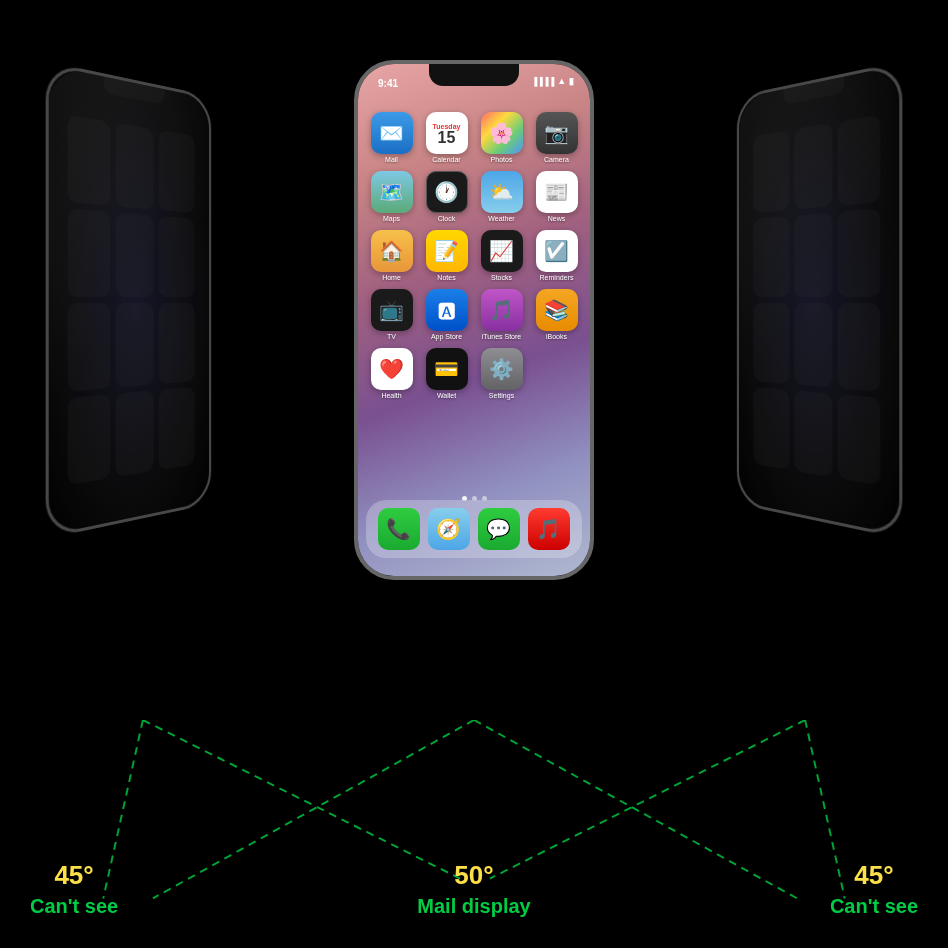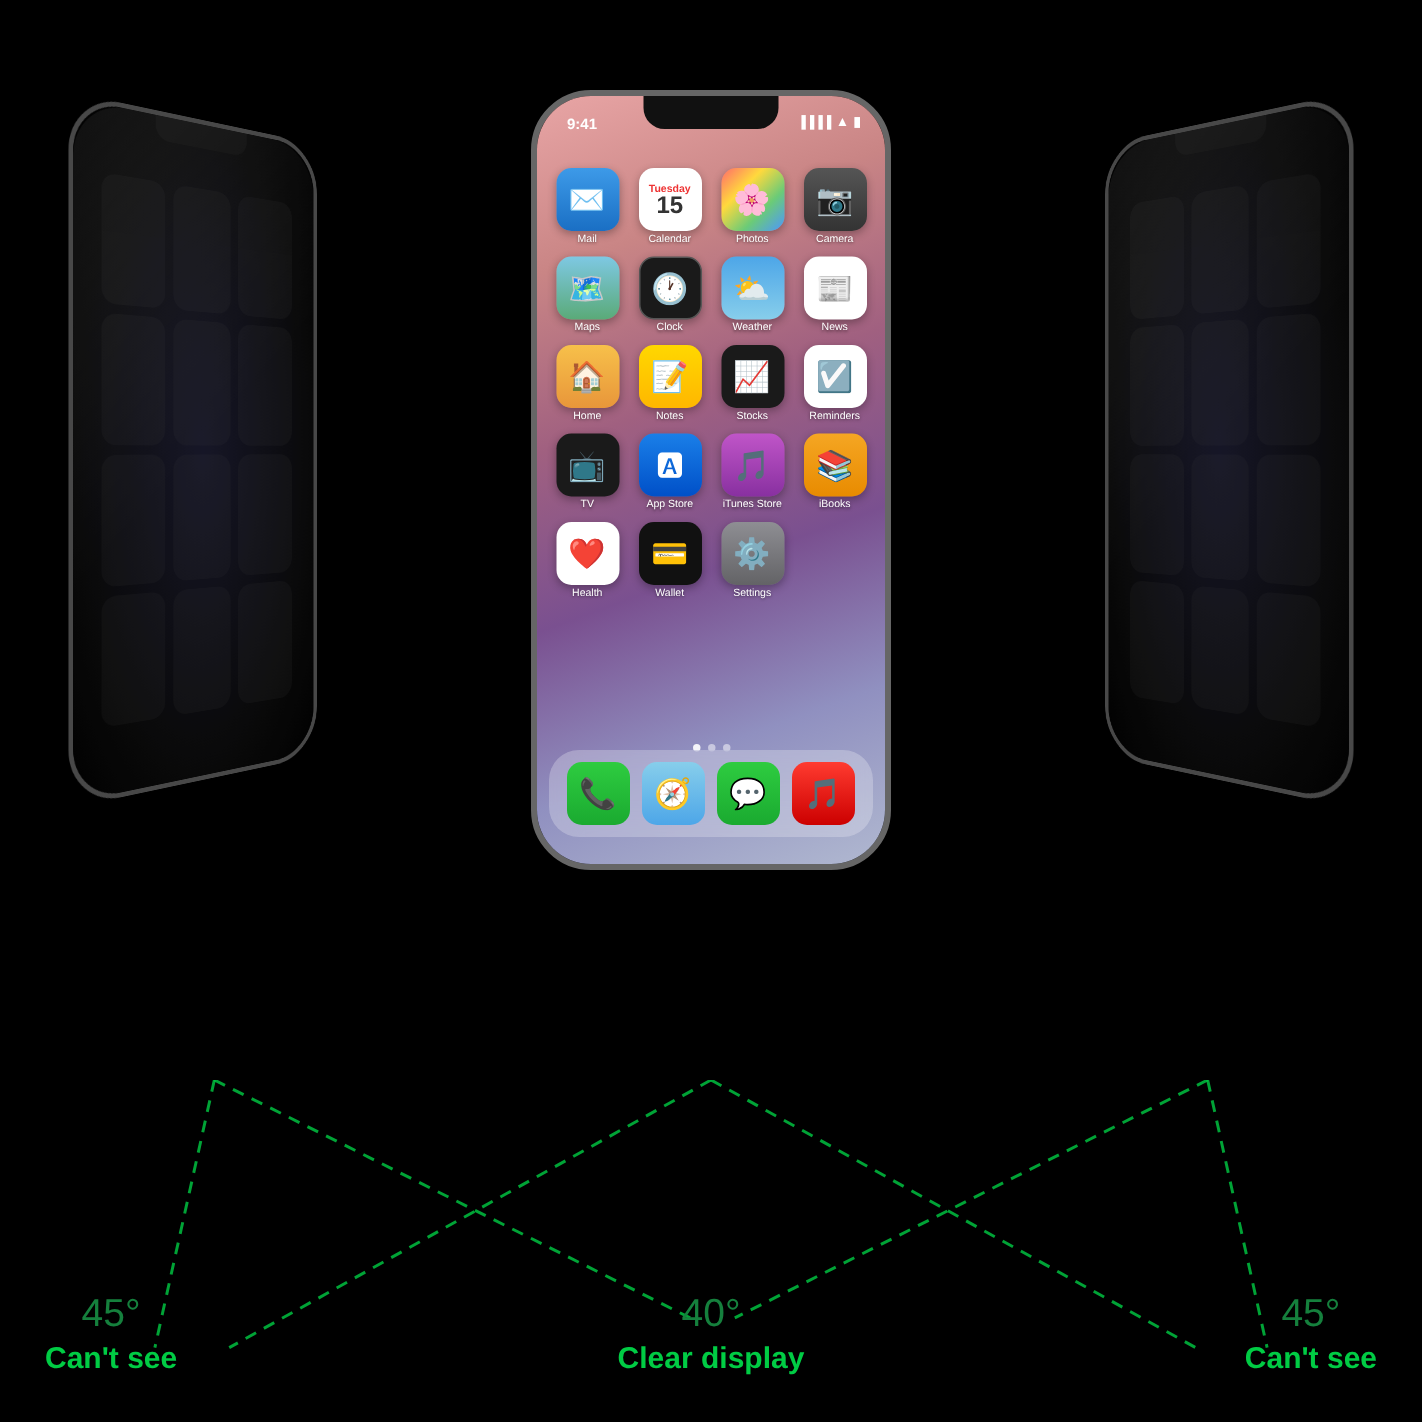--- a/index.html
+++ b/index.html
@@ -287,22 +287,22 @@
 
     .label-right {
       position: absolute;
       right: 30px;
       bottom: 30px;
       text-align: center;
     }
 
     .angle-text {
       font-size: 26px;
-      color: #15803d;
-      font-weight: 400;
+      color: #fde047;
+      font-weight: 700;
       margin-bottom: 4px;
     }
 
     .status-text {
       font-size: 20px;
       font-weight: bold;
       color: #00cc44;
     }
 
     
@@ -551,22 +551,22 @@
       <line x1="808" y1="0" x2="490" y2="160" stroke="#00cc44" stroke-width="2" stroke-dasharray="8,6" opacity="0.8"></line>
       <line x1="808" y1="0" x2="848" y2="180" stroke="#00cc44" stroke-width="2" stroke-dasharray="8,6" opacity="0.8"></line>
     </svg>
 
     <div class="label-left">
       <div class="angle-text">45°</div>
       <div class="status-text">Can't see</div>
     </div>
 
     <div class="label-center">
-      <div class="angle-text">40°</div>
-      <div class="status-text">Clear display</div>
+      <div class="angle-text">50°</div>
+      <div class="status-text">Mail display</div>
     </div>
 
     <div class="label-right">
       <div class="angle-text">45°</div>
       <div class="status-text">Can't see</div>
     </div>
 
   </div>
 
 </div>

